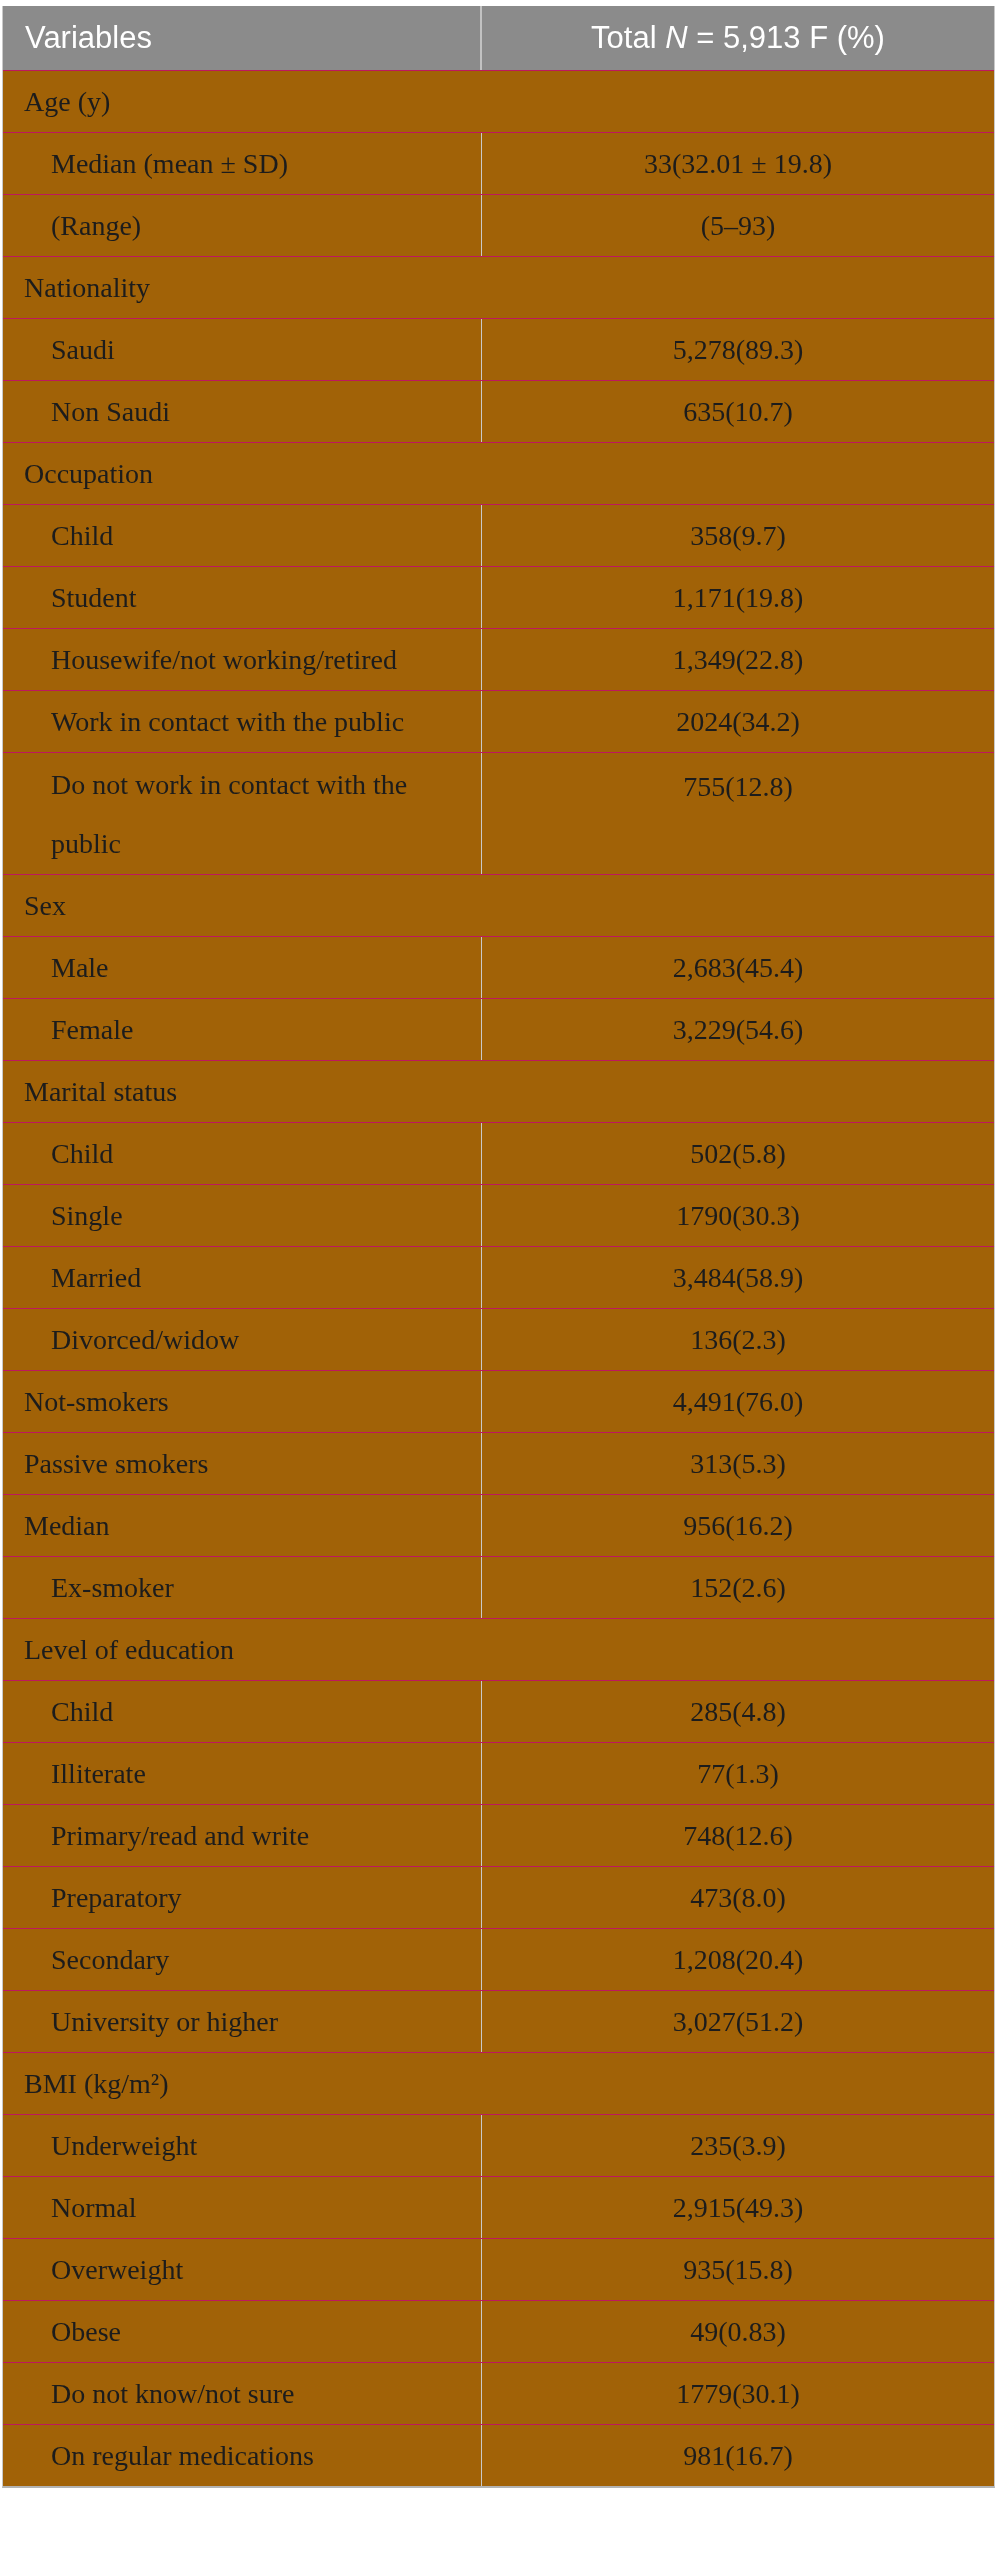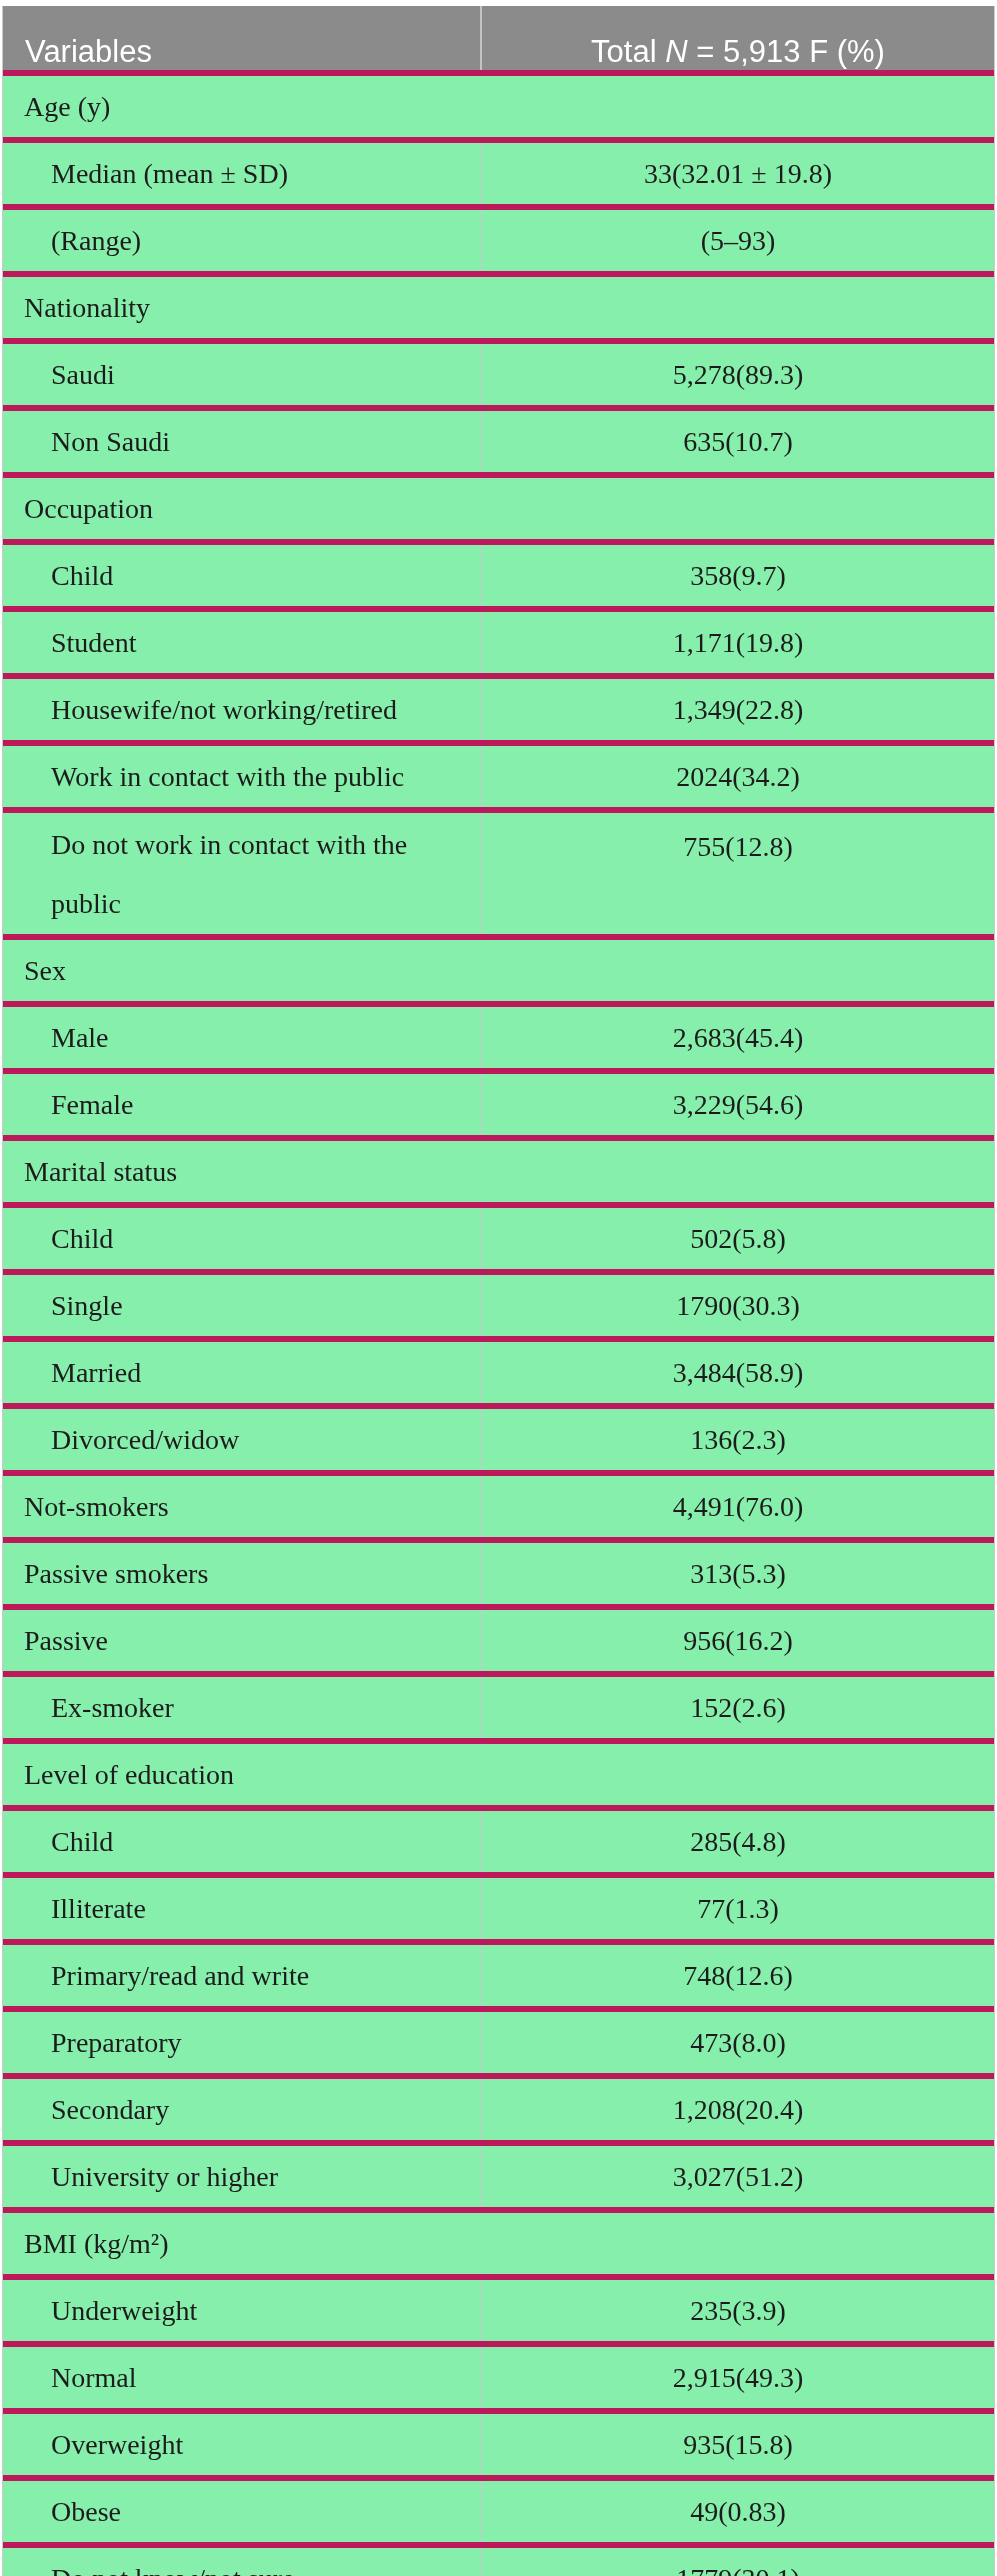--- a/index.html
+++ b/index.html
@@ -24,41 +24,41 @@
   .thead {
     display: flex;
     background: #8b8b8b;
     min-height: 64px;
     color: #ffffff;
     font-family: "Liberation Sans", "DejaVu Sans", sans-serif;
     font-size: 31px;
   }
   .th {
     display: flex;
-    align-items: flex-end;
+    align-items: center;
     box-sizing: border-box;
   }
   .th-var {
     flex: 0 0 479px;
     padding-left: 22px;
     border-right: 2px solid #c2c2c2;
   }
   .th-total {
     flex: 1 1 auto;
     justify-content: center;
     text-align: center;
     border-radius: 8px;
   }
   .th-total .it { font-style: italic; }
   
   .row {
     display: flex;
     min-height: 61px;
-    border-top: 6px solid #be185d;
-    background: #86efac;
+    border-top: 1px solid #be185d;
+    background: #a16207;
   }
   .cell {
     display: flex;
     align-items: center;
     box-sizing: border-box;
     font-size: 28px;
     line-height: 1.25;
   }
   .label-cell {
     flex: 0 0 479px;
@@ -182,21 +182,21 @@
       </div>
       <div class="row data">
         <div class="cell label-cell">Not-smokers</div>
         <div class="cell value-cell">4,491(76.0)</div>
       </div>
       <div class="row data">
         <div class="cell label-cell">Passive smokers</div>
         <div class="cell value-cell">313(5.3)</div>
       </div>
       <div class="row data">
-        <div class="cell label-cell">Passive</div>
+        <div class="cell label-cell">Median</div>
         <div class="cell value-cell">956(16.2)</div>
       </div>
       <div class="row data">
         <div class="cell label-cell ind">Ex-smoker</div>
         <div class="cell value-cell">152(2.6)</div>
       </div>
       <div class="row section">
         <div class="cell label-cell">Level of education</div>
       </div>
       <div class="row data">

